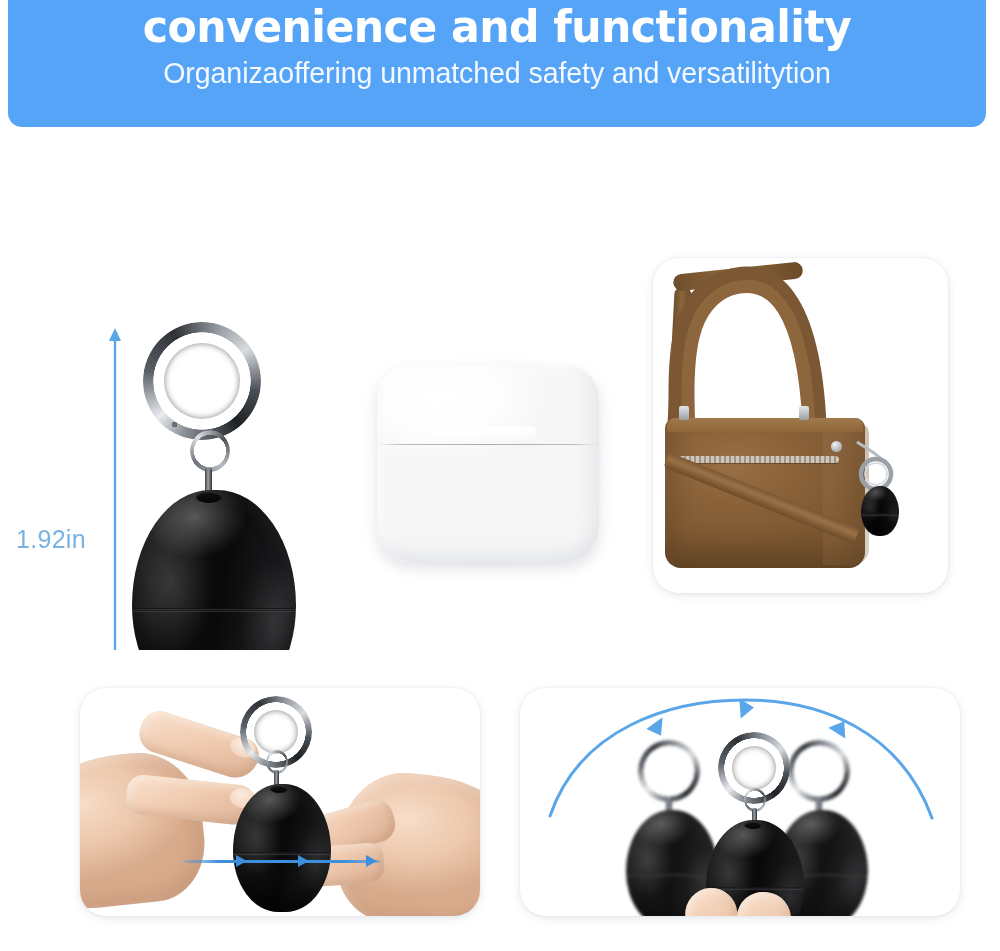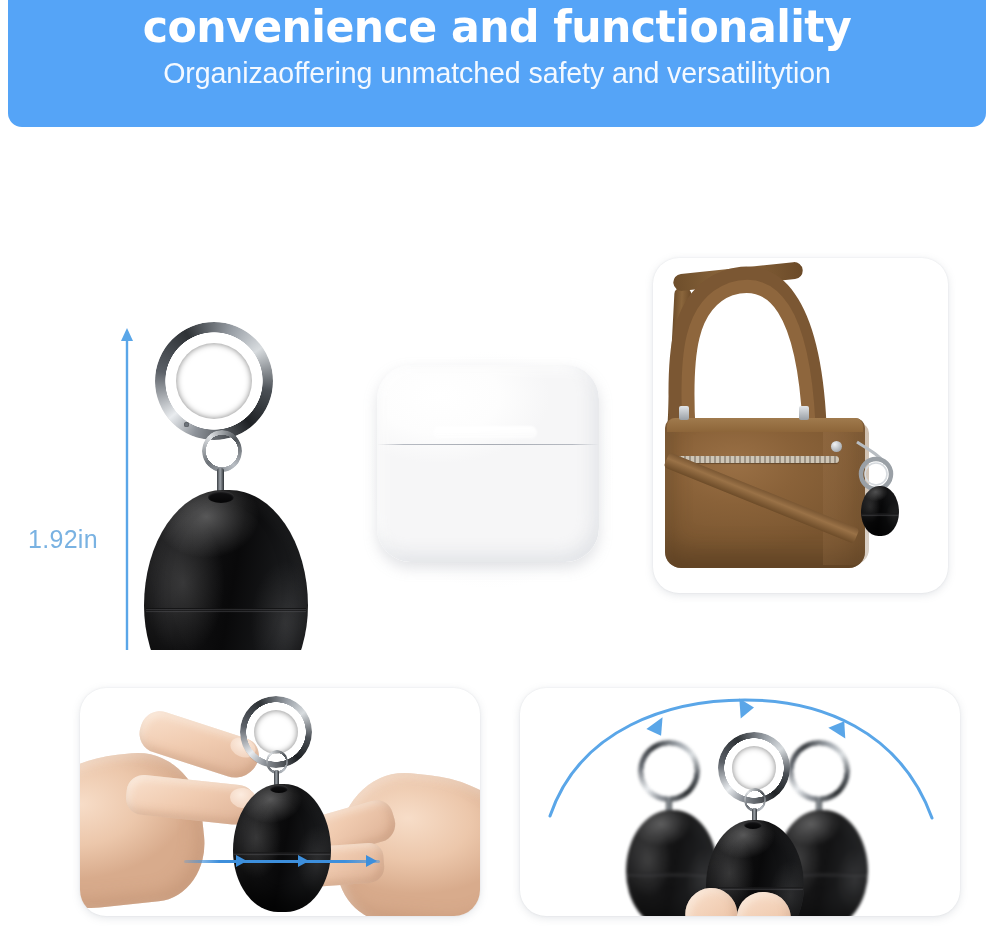--- a/index.html
+++ b/index.html
@@ -253,21 +253,21 @@
   svg.overlay { position: absolute; overflow: visible; }
 </style>
 </head>
 <body>
 
 <div class="banner">
   <div class="banner-title">convenience and functionality</div>
   <div class="banner-subtitle">Organizaoffering unmatched safety and versatilitytion</div>
 </div>
 
-<div class="panel" style="left:12px; top:150px; width:345px; height:500px;">
+<div class="panel" style="left:0px; top:150px; width:345px; height:500px;">
 
   <svg class="overlay" style="left:104px; top:178px;" width="22" height="396" viewBox="0 0 22 396">
     <line x1="11" y1="8" x2="11" y2="388" stroke="#5aa6e8" stroke-width="2.4"></line>
     <polygon points="11,0 5,13 17,13" fill="#5aa6e8"></polygon>
     <polygon points="11,396 5,383 17,383" fill="#5aa6e8"></polygon>
   </svg>
   <div class="dim-label" style="left:16px; top:375px;">1.92in</div>
 
   <div class="case-wrap" style="left:0; top:0; width:345px; height:500px;">
 

